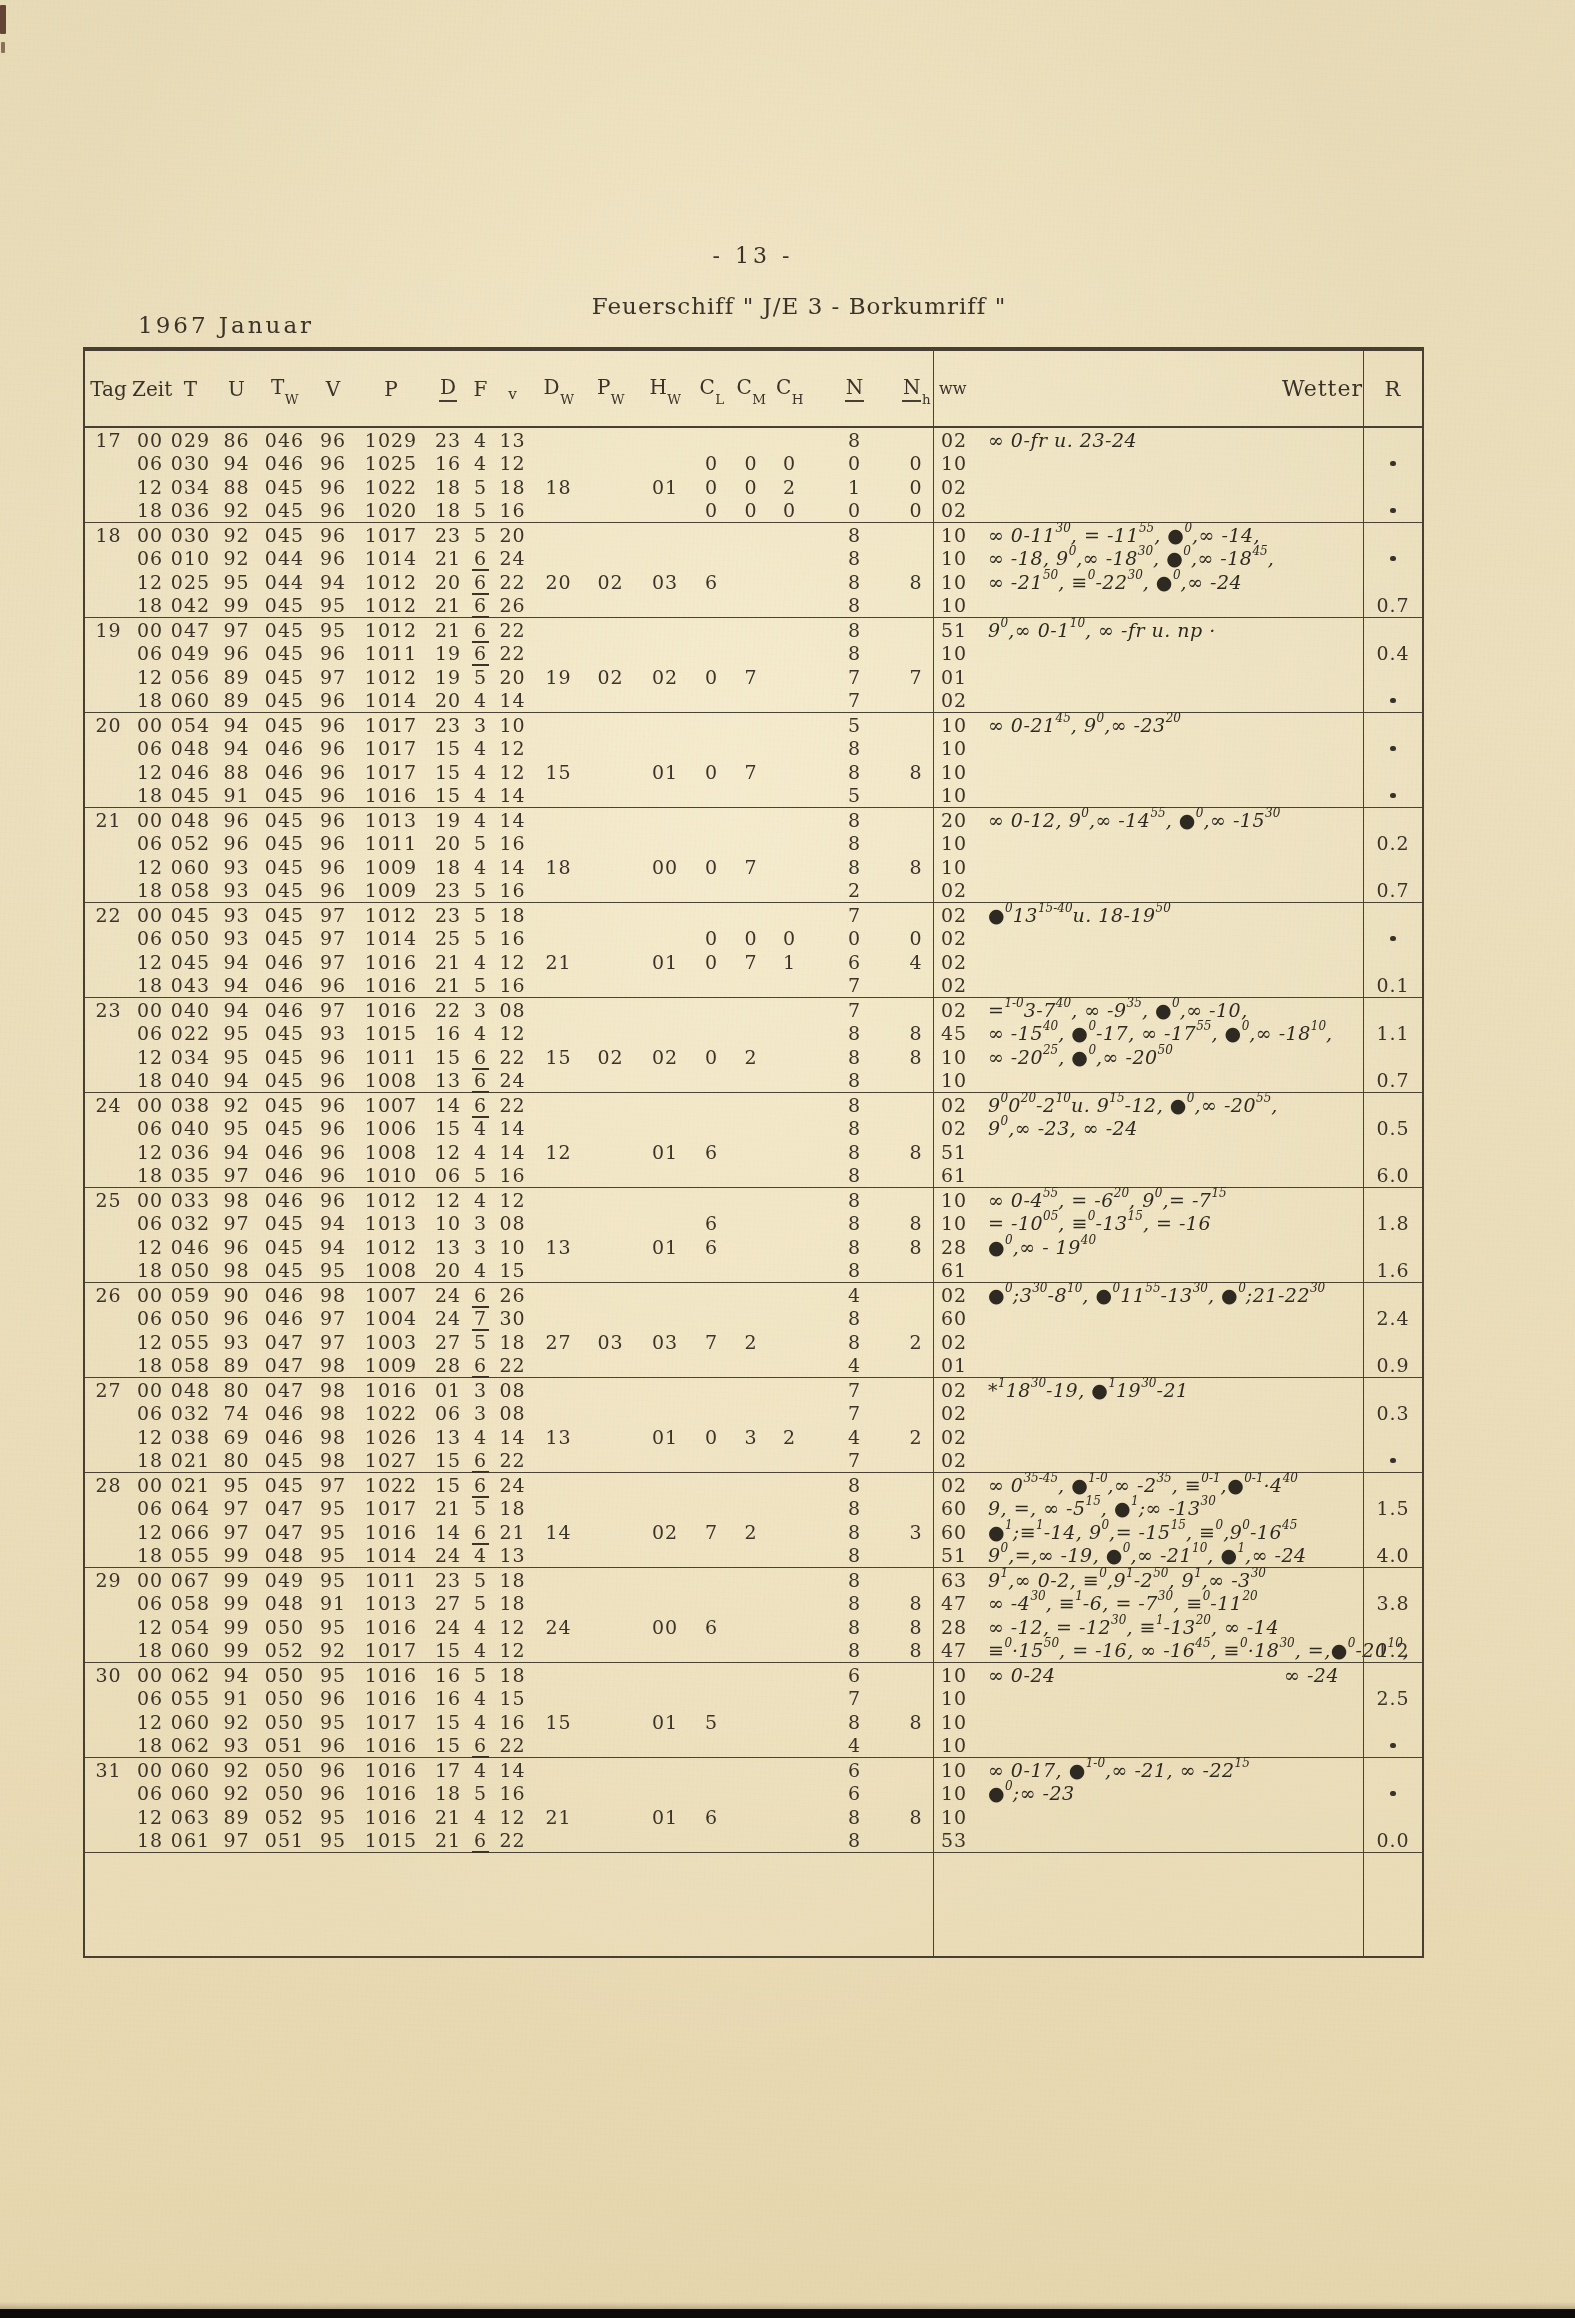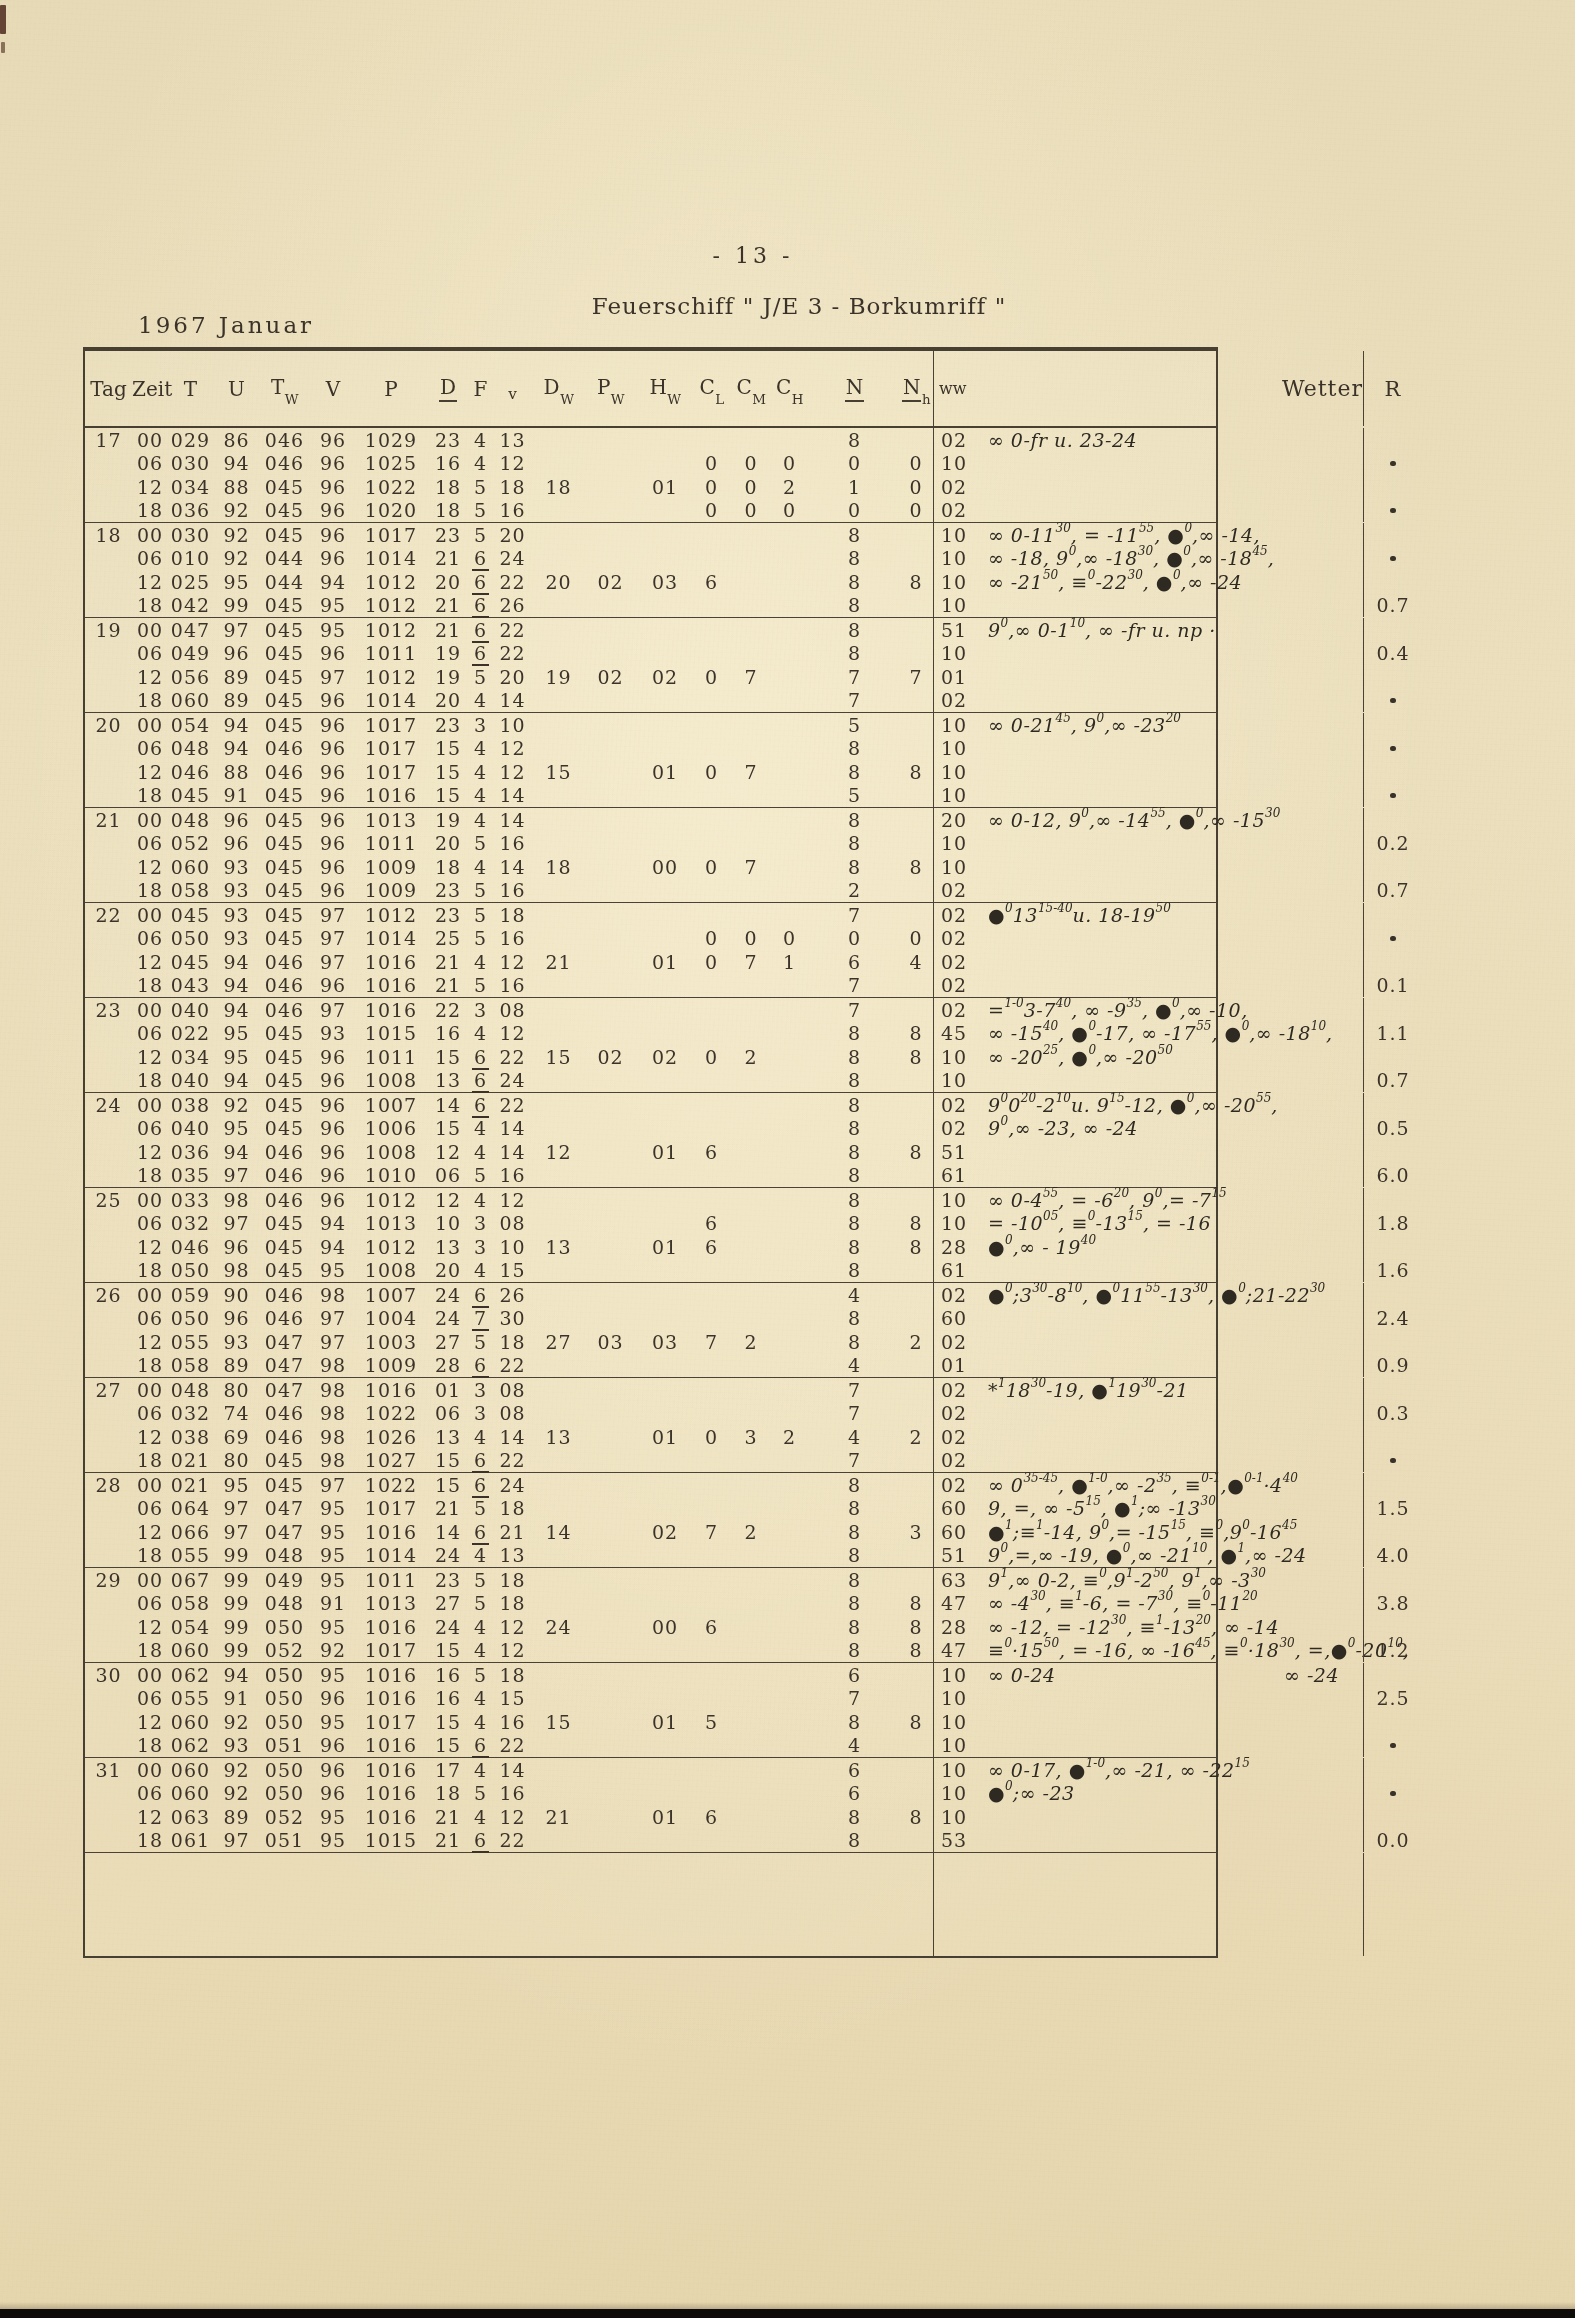--- a/index.html
+++ b/index.html
@@ -27,21 +27,21 @@
   .bottom-shadow{position:absolute;left:0;bottom:10.4px;width:100%;height:7px;
     background:linear-gradient(180deg,rgba(60,45,25,0),rgba(60,45,25,.25));}
 
   .page-number{position:absolute;top:243px;left:0;width:1576px;text-align:center;
     font-size:22px;letter-spacing:4px;transform:translateX(-35px);}
   .doc-title{position:absolute;top:293px;left:0;width:1576px;text-align:center;
     font-size:23px;letter-spacing:1px;transform:translateX(11px);}
   .year-month{position:absolute;top:312px;left:98px;font-size:23px;letter-spacing:3px;margin-left:40px;}
 
   .obs-table{
-    position:absolute;left:83px;top:347px;width:1135px;height:1611px;
+    position:absolute;left:83px;top:347px;width:1341px;height:1611px;
     box-sizing:border-box;
     border:2px solid #473f31;border-top-width:4px;
     display:flex;flex-direction:column;
     background:rgba(255,250,230,.08);
   }
   .hrow{box-sizing:border-box;height:77px;border-bottom:2px solid #473f31;
     display:flex;align-items:center;flex:none;}
   .day-block{box-sizing:border-box;height:95px;border-bottom:1.5px solid #4a4234;
     display:flex;flex-direction:column;flex:none;}
   .spacer-block{flex:1;display:flex;}

